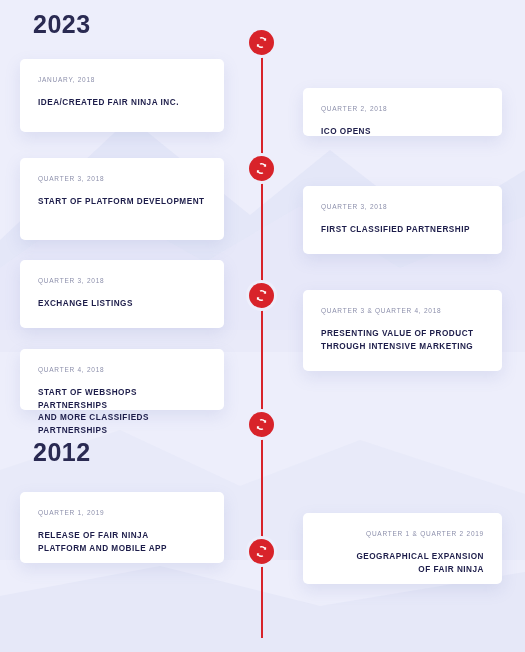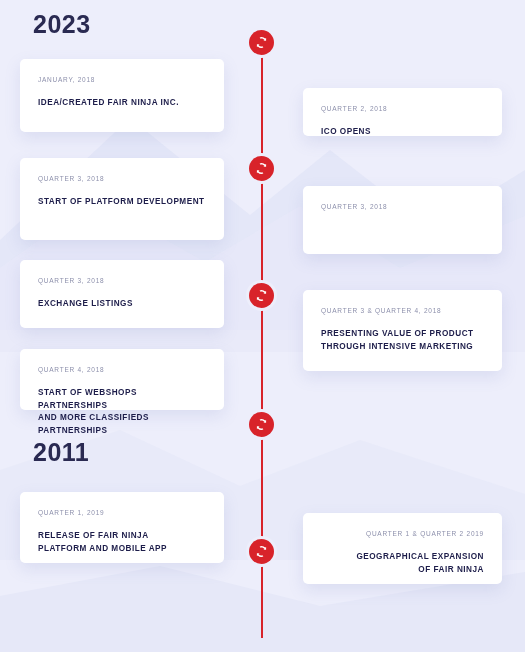--- a/index.html
+++ b/index.html
@@ -113,21 +113,21 @@
       <path d="M0 268 L95 200 L205 262 L300 206 L400 268 L525 216 L525 352 L0 352 Z" fill="#e7e9f9" opacity="0.8"></path>
       <path d="M0 470 L120 430 L240 486 L360 440 L525 494 L525 560 L0 560 Z" fill="#e5e8f8" opacity="0.7"></path>
       <path d="M0 596 L160 566 L320 606 L525 572 L525 652 L0 652 Z" fill="#e3e6f7" opacity="0.75"></path>
     </svg>
   </div>
 
   <div class="spine"></div>
 
   <div>
       <div class="year" style="top: 12px;">2023</div>
-      <div class="year" style="top: 440px;">2011</div>
+      <div class="year" style="top: 440px;">2012</div>
     </div>
   <div>
       <div class="marker" style="top: 30px;">
         <span style="display: flex;">
           <svg width="13" height="13" viewBox="0 0 24 24" aria-hidden="true">
             <path fill="#ffffff" d="M12 4.5c2.3 0 4.35 1.1 5.6 2.8l-2.2 1.5h5.1V3.5l-1.7 1.2A9.1 9.1 0 0 0 12 1.9a9.3 9.3 0 0 0-3.4.65l1.5 2.35c.6-.2 1.25-.4 1.9-.4z"></path>
             <path fill="#ffffff" d="M12 19.5a6.9 6.9 0 0 1-5.6-2.8l2.2-1.5H3.5v5.3l1.7-1.2a9.1 9.1 0 0 0 6.8 2.8c1.2 0 2.35-.23 3.4-.65l-1.5-2.35c-.6.25-1.25.4-1.9.4z"></path>
           </svg>
         </span>
       </div>
@@ -172,20 +172,21 @@
       <div class="card right" style="top: 88px; height: 48px;">
         <p class="card-date">QUARTER 2, 2018</p>
         <p class="card-title">ICO OPENS</p>
       </div>
       <div class="card left" style="top: 158px; height: 82px;">
         <p class="card-date">QUARTER 3, 2018</p>
         <p class="card-title">START OF PLATFORM DEVELOPMENT</p>
       </div>
       <div class="card right" style="top: 186px; height: 68px;">
         <p class="card-date">QUARTER 3, 2018</p>
+        <p class="card-title">FIRST CLASSIFIED PARTNERSHIP</p>
       </div>
       <div class="card left" style="top: 254px; height: 68px; margin-top: 6px;">
         <p class="card-date">QUARTER 3, 2018</p>
         <p class="card-title">EXCHANGE LISTINGS</p>
       </div>
       <div class="card right" style="top: 290px; height: 81px;">
         <p class="card-date">QUARTER 3 &amp; QUARTER 4, 2018</p>
         <p class="card-title">PRESENTING VALUE OF PRODUCT
 THROUGH INTENSIVE MARKETING</p>
       </div>

